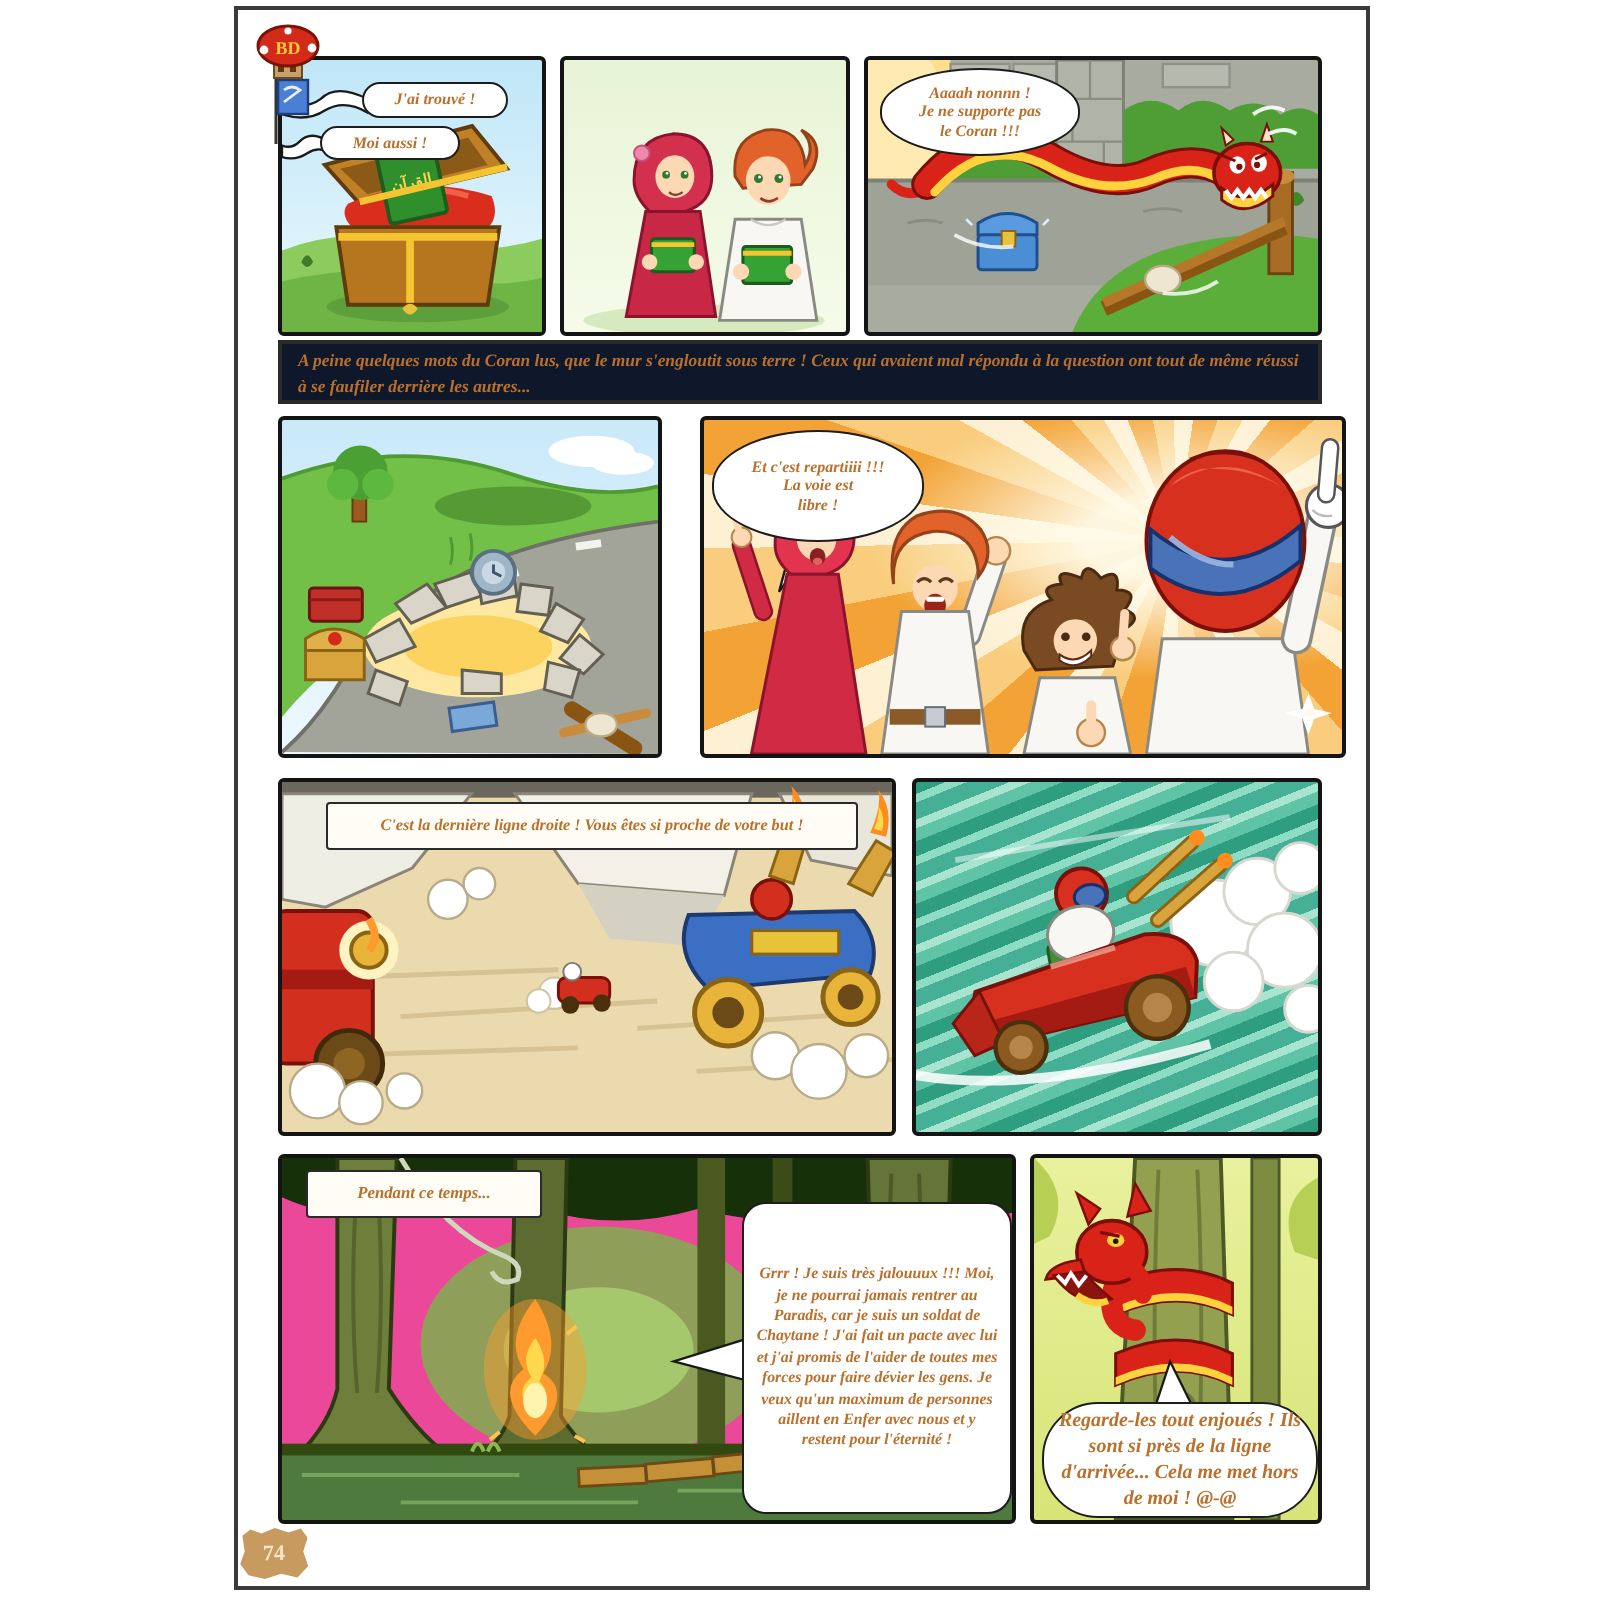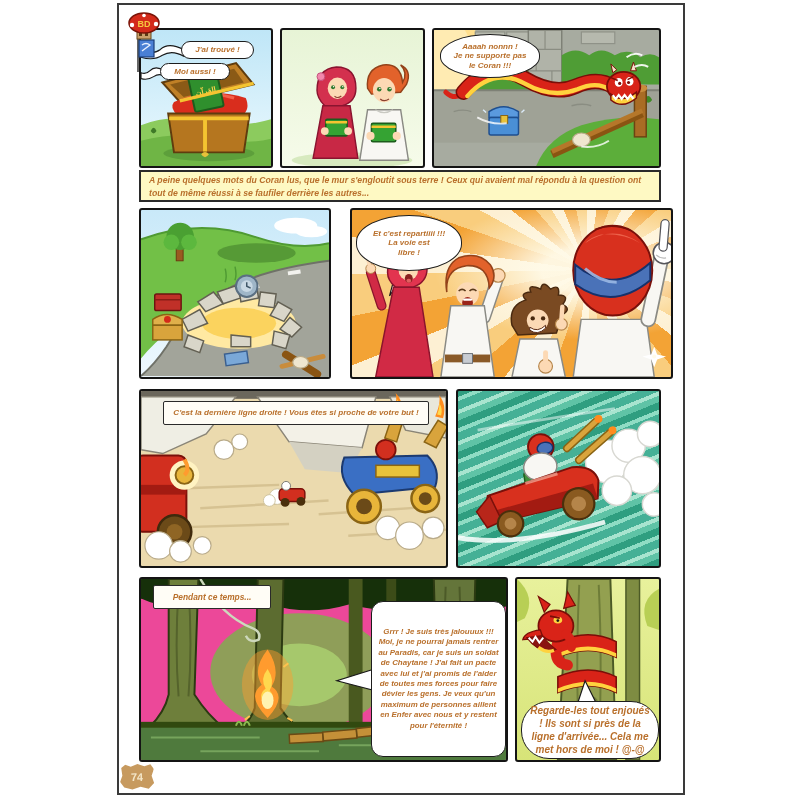--- a/index.html
+++ b/index.html
@@ -1,35 +1,35 @@
 <!DOCTYPE html>
 <html><head>
 <meta charset="utf-8">
 <style>
   html,body{margin:0;padding:0;background:#ffffff;}
   #canvas{position:relative;width:800px;height:800px;background:#ffffff;overflow:hidden;
-          font-family:Liberation Sans, sans-serif;}
+          font-family:Liberation Serif, serif;}
   .page-frame{position:absolute;left:117px;top:3px;width:564px;height:788px;
               border:2px solid #3a3a3a;background:#ffffff;}
   .panel{position:absolute;border:2px solid #141414;border-radius:3px;overflow:hidden;
          background:#fff;box-sizing:border-box;}
   .panel svg.art{position:absolute;left:0;top:0;width:100%;height:100%;display:block;}
   .bubble{position:absolute;z-index:5;background:#ffffff;border:1.5px solid #1d1d1d;
           color:#b9702c;font-style:italic;font-weight:600;text-align:center;
           display:flex;align-items:center;justify-content:center;
           white-space:pre-line;line-height:1.2;box-sizing:border-box;padding:2px 5px;}
   .capsule{border-radius:40px;}
   .ellipse{border-radius:50% / 48%;}
   .roundrect{border-radius:12px;}
   .capbox{position:absolute;z-index:5;background:#fffdf6;border:1.5px solid #2a2a2a;
           color:#b9702c;font-style:italic;font-weight:600;text-align:center;
           display:flex;align-items:center;justify-content:center;border-radius:2px;
           box-sizing:border-box;padding:11px 4px;line-height:1.25;}
   .narration{position:absolute;left:139px;top:170px;width:522px;height:32px;
-             background:#fef9c3;border:2px solid #2a2a2a;box-sizing:border-box;
+             background:#0f172a;border:2px solid #2a2a2a;box-sizing:border-box;
              color:#b9702c;font-style:italic;font-weight:600;font-size:8.7px;
              line-height:1.55;padding:2px 8px;text-align:left;z-index:4;}
   .badge{position:absolute;left:120px;top:764px;width:34px;height:26px;z-index:6;
          background:#c79a5f;color:#f3e6c8;font-weight:bold;font-size:11px;
          display:flex;align-items:center;justify-content:center;transform:rotate(-1deg);
          clip-path:polygon(4% 14%,16% 2%,32% 10%,52% 0,72% 9%,90% 2%,100% 20%,93% 46%,100% 74%,84% 96%,60% 88%,36% 98%,12% 90%,0 68%,7% 44%);}
   .bd-logo{position:absolute;left:125px;top:12px;width:38px;height:62px;z-index:7;}
   
   .bg-sky1{background:linear-gradient(#bfe6f7,#ecf9fe);}
   .bg-green{background:linear-gradient(#e7f4d6,#f6fbea);}

